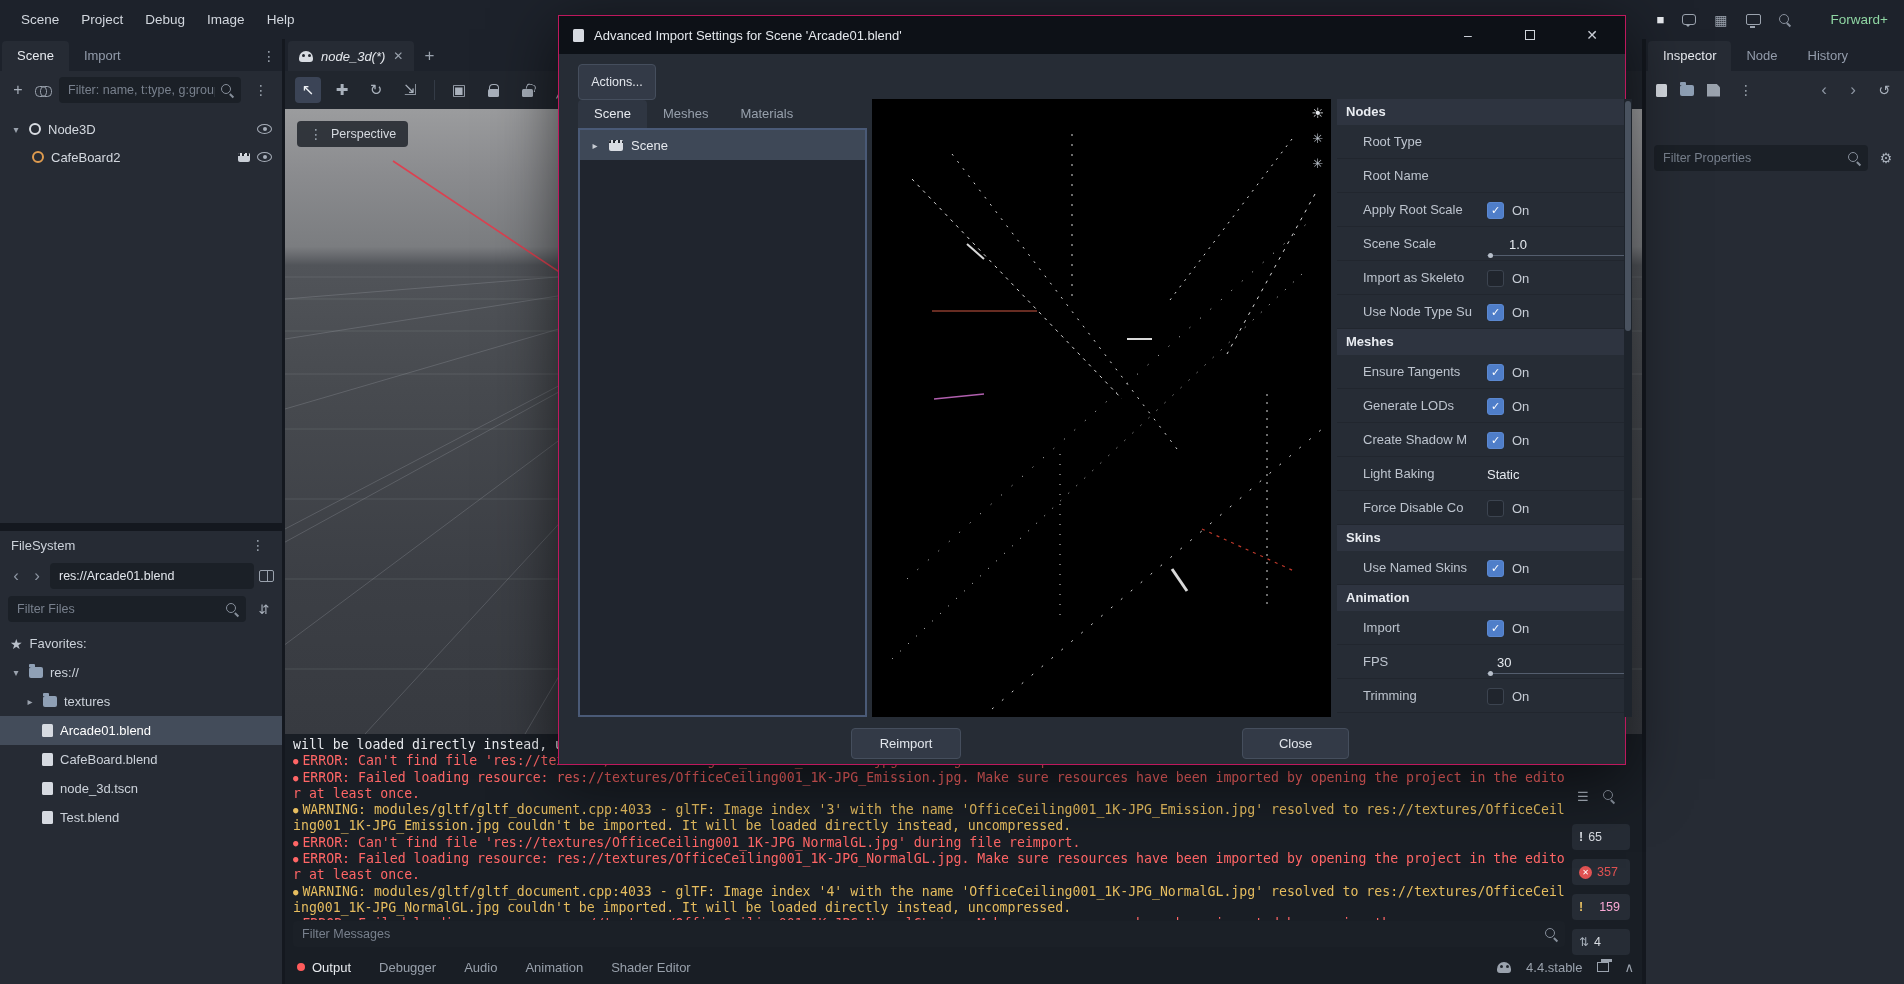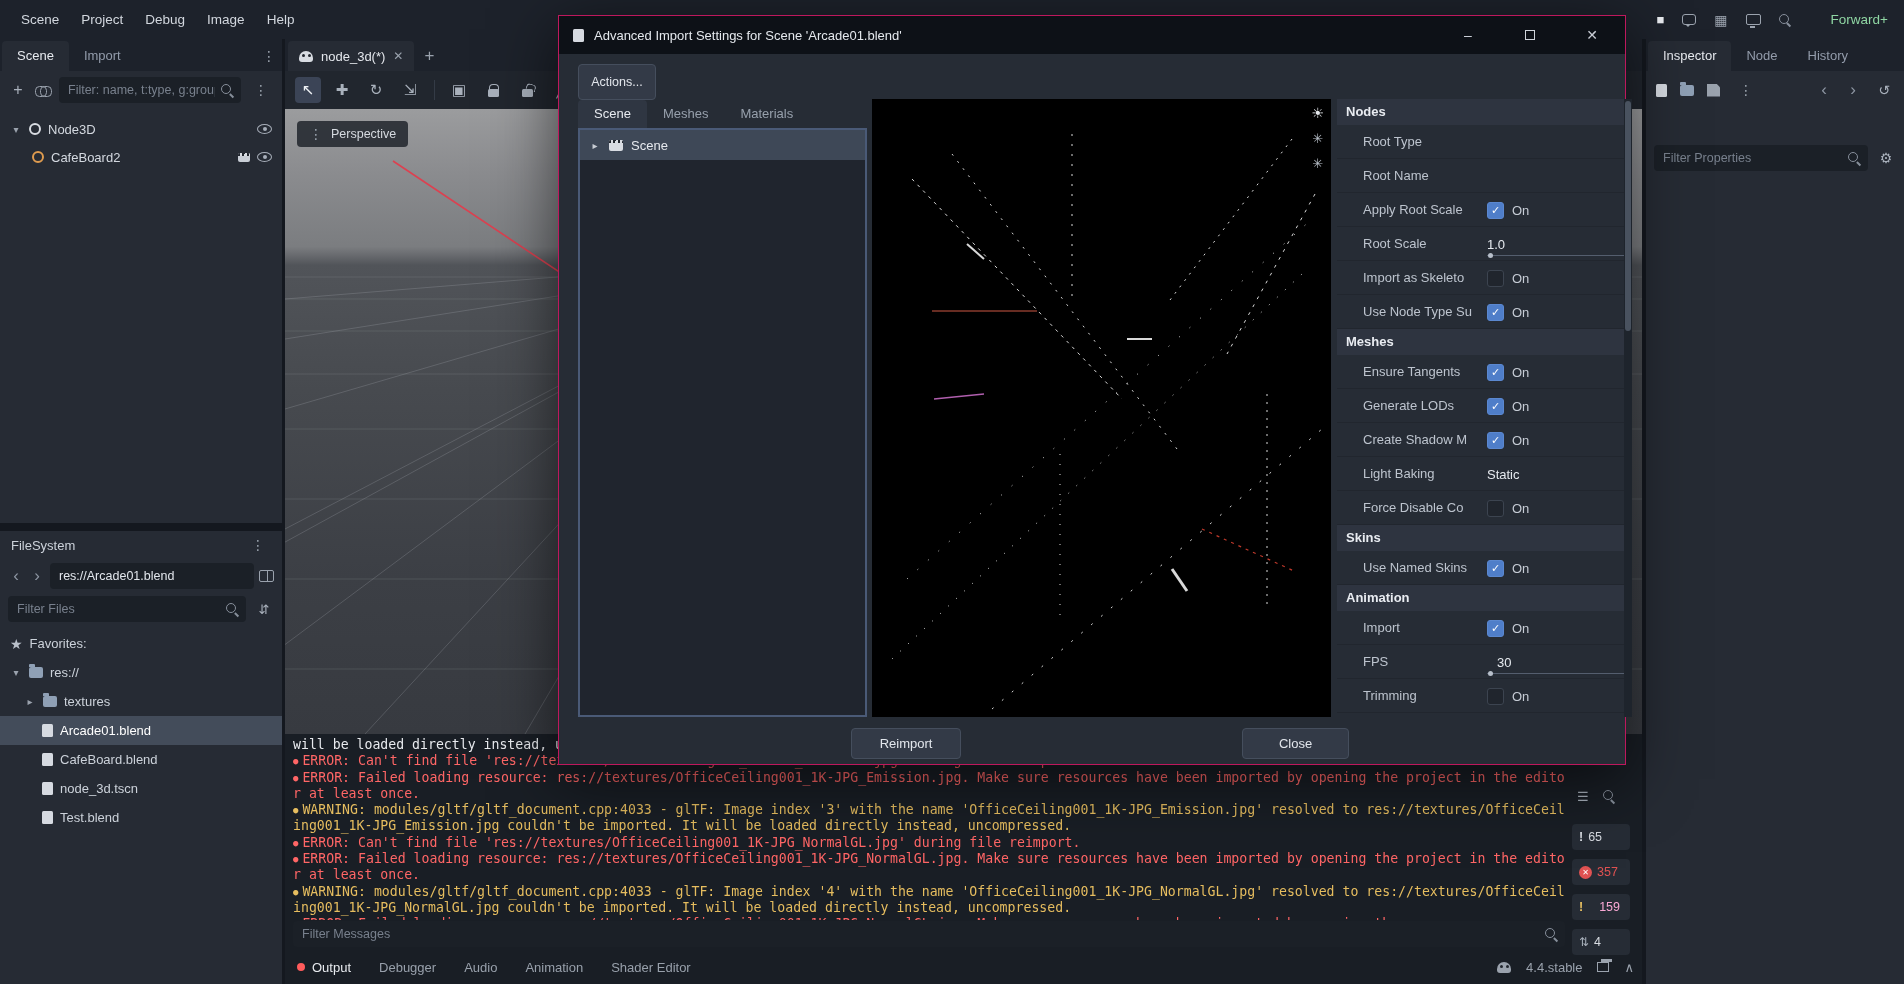--- a/index.html
+++ b/index.html
@@ -95,21 +95,21 @@
   #fs-nav{height:34px;display:flex;gap:5px;align-items:center;padding:0 8px;}
   .navarrow{color:#8d95a2;font-size:17px;width:16px;text-align:center;line-height:26px;}
   #fs-filter{height:32px;display:flex;align-items:center;gap:8px;padding:0 8px;}
   #fs-list{position:absolute;top:96px;left:0;right:0;bottom:0;padding-top:2px;}
   .fs-row{height:29px;display:flex;align-items:center;gap:7px;padding:0 10px;color:#ccd2da;}
   .fs-row.selected{background:#434c5a;color:#ffffff;}
   .star{color:#b9c0ca;font-size:14px;flex:none;}
 
   
   #main-tabstrip{position:absolute;left:285px;top:39px;width:1357px;height:32px;background:#1d222b;display:flex;align-items:flex-end;padding-left:3px;}
-  #scene-tab{height:30px;background:#262b34;border-radius:4px 4px 0 0;display:flex;align-items:center;gap:8px;padding:0 11px;color:#e4e7ec;}
+  #scene-tab{height:30px;background:#262b34;border-radius:4px 4px 0 0;display:flex;align-items:center;gap:8px;padding:0 11px;color:#e4e7ec;font-style:italic;}
   .tab-close{color:#9aa2ad;font-size:12px;}
   .newtab{color:#9aa2ad;font-size:17px;padding:0 10px;line-height:30px;}
   #viewport-toolbar{position:absolute;left:285px;top:71px;width:1357px;height:38px;background:#21262e;display:flex;align-items:center;gap:8px;padding:0 10px;}
   .tool{width:26px;height:26px;display:flex;align-items:center;justify-content:center;color:#a9b1bc;font-size:15px;border-radius:4px;flex:none;}
   .tool.active{background:#3b4456;color:#eef1f5;}
   .tsep{width:1px;height:20px;background:#343b46;margin:0 3px;flex:none;}
 
   #viewport{position:absolute;left:285px;top:109px;width:1357px;height:625px;overflow:hidden;
     background:linear-gradient(180deg,#9b9c9e 0%,#8b8c8f 10%,#7b7d80 22%,#6e7074 23%,#515459 25%,#474a4f 45%,#3c3f45 75%,#373a40 100%);}
   #perspective-pill{position:absolute;left:12px;top:12px;height:26px;background:rgba(32,36,43,0.85);border-radius:4px;
@@ -496,23 +496,23 @@
           <span class="prop-control" style="position: relative;"></span>
         </div>
         <div class="prop-row">
           <span class="prop-label">Apply Root Scale</span>
           <span class="prop-control" style="position: relative;">
             <span class="cb on">✓</span>
             <span class="cb-text">On</span>
           </span>
         </div>
         <div class="prop-row">
-          <span class="prop-label">Root Scale</span>
-          <span class="prop-control" style="position: relative;">
-            <span class="prop-value" style="margin-left: 0;">1.0</span>
+          <span class="prop-label">Scene Scale</span>
+          <span class="prop-control" style="position: relative;">
+            <span class="prop-value" style="margin-left: 22px;">1.0</span>
             <span class="slider-line"></span>
             <span class="slider-dot"></span>
           </span>
         </div>
         <div class="prop-row">
           <span class="prop-label">Import as Skeleto</span>
           <span class="prop-control" style="position: relative;">
             <span class="cb"></span>
             <span class="cb-text">On</span>
           </span>

